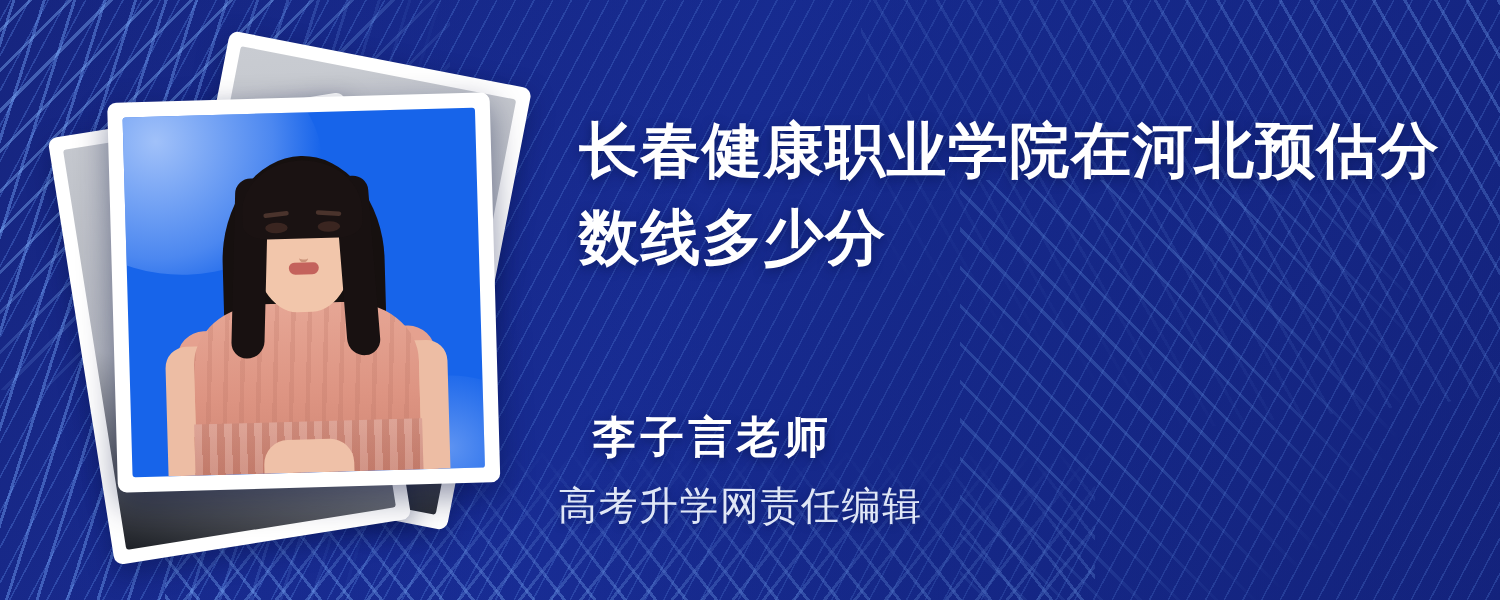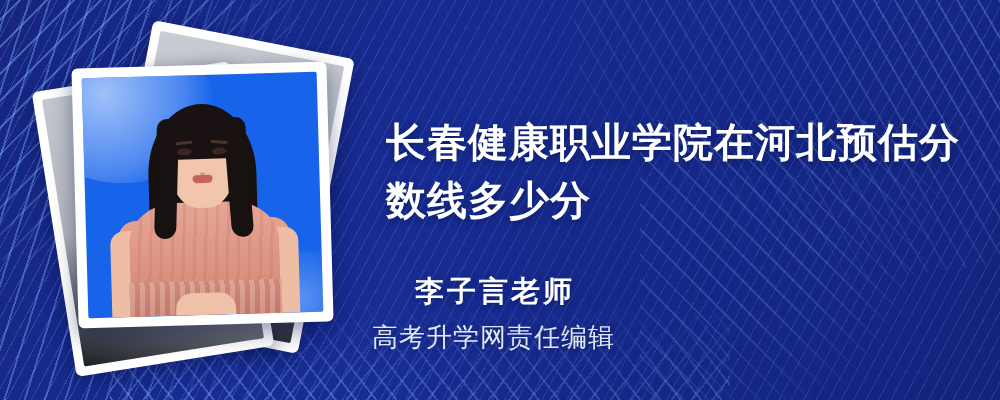--- a/index.html
+++ b/index.html
@@ -419,33 +419,31 @@
     position: absolute;
     top: 72px;
     left: 0;
     width: 580px;
     color: #ffffff;
     font-size: 40px;
     line-height: 58px;
     font-weight: bold;
     letter-spacing: 1px;
     text-shadow: 0 2px 7px rgba(6,18,70,0.55);
-    margin-top: 41px;
   }
 
   .author-name {
     position: absolute;
     top: 272px;
     left: 9px;
     color: #ffffff;
     font-size: 29px;
     font-weight: bold;
     letter-spacing: 3px;
     text-shadow: 0 2px 6px rgba(6,18,70,0.5);
-    margin-left: 20px;
   }
 
   .author-role {
     position: absolute;
     top: 320px;
     left: -14px;
     color: #dfe6f6;
     font-size: 26px;
     font-weight: normal;
     letter-spacing: 1px;

